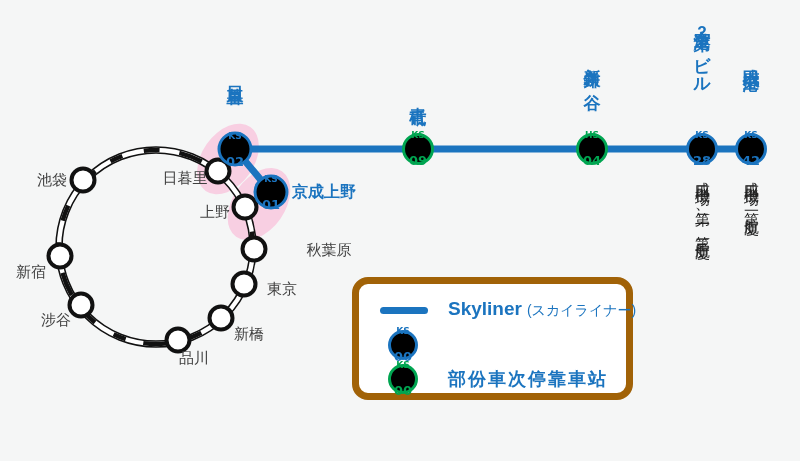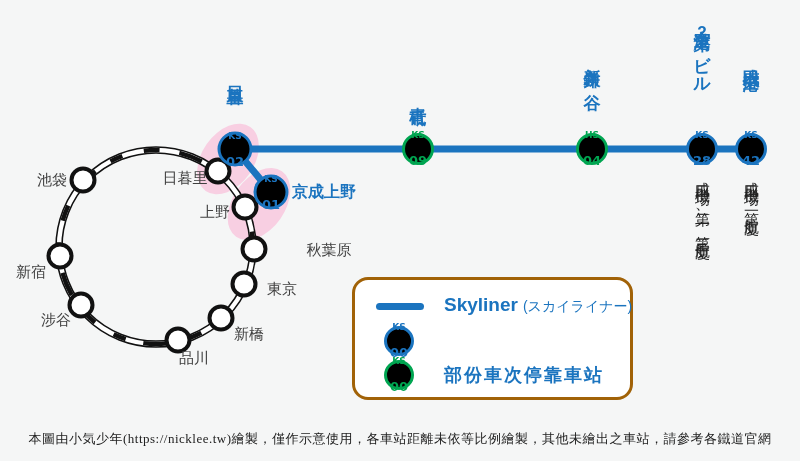--- a/index.html
+++ b/index.html
@@ -46,21 +46,21 @@
              font-family:"Liberation Serif", serif; }
 
   .h-blue-label {
     position:absolute; transform:translateY(-50%);
     color:#1b74bf; font-size:16px; font-weight:600; white-space:nowrap;
   }
 
   
   .legend {
     position:absolute; left:352px; top:277px; width:281px; height:123px;
-    box-sizing:border-box; background:#fff; border:3px solid #a16207;
+    box-sizing:border-box; background:#fff; border:7px solid #a16207;
     border-radius:16px;
     text-align:center;
   }
   .legend .swatch {
     position:absolute; left:21px; top:23px; width:48px; height:7px;
     background:#1b74bf; border-radius:4px;
   }
   .legend .line-name {
     position:absolute; left:89px; top:14px; color:#1b74bf; white-space:nowrap;
   }
@@ -165,15 +165,14 @@
       <span class="num">00</span>
     </div>
 
     <div class="ks-badge sz-sm ks-green lg-badge" style="left:44px; top:95px;">
       <span class="pfx">KS</span>
       <span class="num">00</span>
     </div>
     <div class="lg-label" style="top:95px;">部份車次停靠車站</div>
   </div>
 
-  <div class="footer">本圖由小気少年(https://nicklee.tw)繪製，僅作示意使用，各車站距離未依等比例繪製，其他未繪出之車站，請參考各鐵道官網</div>
 
 </div>
 
 </body></html>

